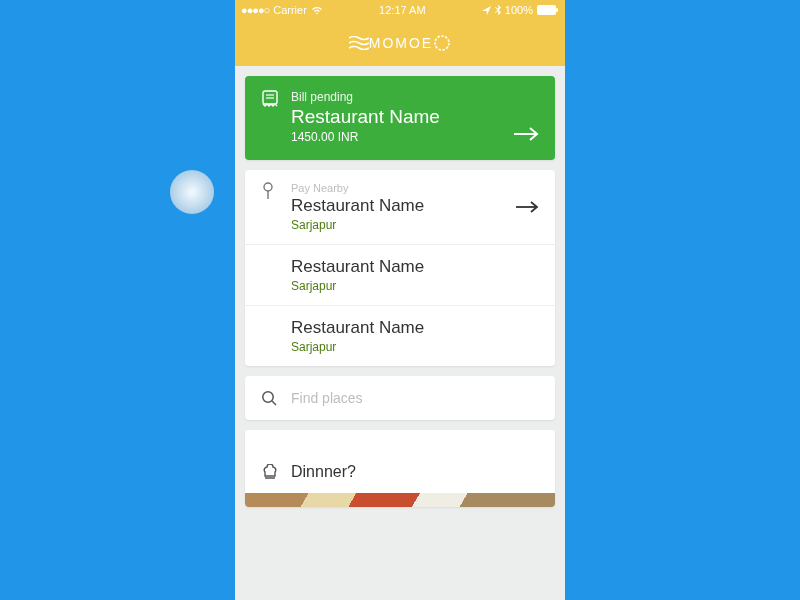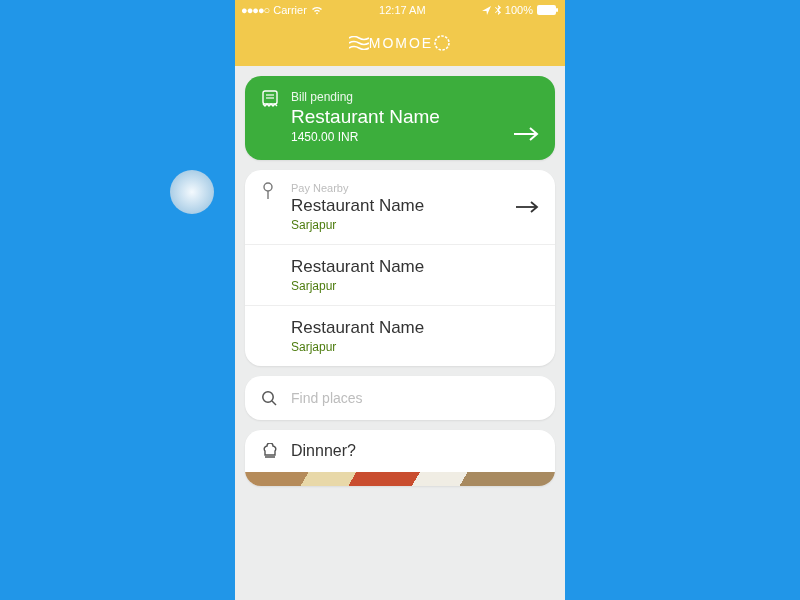--- a/index.html
+++ b/index.html
@@ -5,21 +5,21 @@
   * { margin: 0; padding: 0; box-sizing: border-box; font-family: -apple-system, "Helvetica Neue", Helvetica, Arial, sans-serif; }
   body { background: #2196e8; width: 800px; height: 600px; overflow: hidden; }
   .phone { width: 330px; height: 600px; margin: 0 auto; background: #eceded; display: flex; flex-direction: column; }
   .statusbar { background: #f2c94c; color: #fff; height: 20px; font-size: 11px; display: flex; align-items: center; padding: 0 6px; justify-content: space-between; font-weight: 500; }
   .statusbar .left, .statusbar .right { display: flex; align-items: center; gap: 4px; }
   .dots { letter-spacing: -1px; }
   .navbar { background: #f2c94c; height: 46px; display: flex; align-items: center; justify-content: center; padding: 0 14px; color: #fff; }
   .navtitle { font-size: 14px; letter-spacing: 2px; font-weight: 500; }
   .content { flex: 1; overflow: hidden; padding: 10px 10px 0 10px; display: flex; flex-direction: column; gap: 10px; }
 
-  .card { background: #fff; border-radius: 16px; box-shadow: 0 1px 2px rgba(0,0,0,0.08); justify-content: flex-end; }
+  .card { background: #fff; border-radius: 4px; box-shadow: 0 1px 2px rgba(0,0,0,0.08); justify-content: flex-end; }
   .green-card { background: #3cae3c; color: #fff; padding: 14px 16px 16px 16px; position: relative; display: flex; }
   .green-card .iconcol { width: 30px; flex: none; }
   .green-card .txtcol { flex: 1; }
   .green-card .label { font-size: 12px; opacity: 0.9; margin-bottom: 2px; }
   .green-card .name { font-size: 19px; font-weight: 400; }
   .green-card .amount { font-size: 12px; margin-top: 2px; }
   .green-card .arrcol { display: flex; align-items: flex-end; padding-bottom: 2px; }
   .arrow-white { width: 26px; height: 16px; }
 
   .nearby { padding: 0; }
@@ -38,21 +38,21 @@
   .search-row .iconcol { width: 30px; flex: none; }
   .search-row input { border: none; outline: none; font-size: 14px; color: #777; width: 100%; background: transparent; }
   .search-row input::placeholder { color: #bdbdbd; }
 
   .blue-card { background: #2f8fe0; color: #fff; padding: 16px; display: flex; align-items: center; }
   .blue-card .iconcol { width: 30px; flex: none; }
   .blue-card .txtcol { flex: 1; font-size: 16px; }
   .blue-card .arrcol { }
 
   .dinner-card { overflow: hidden; }
-  .dinner-head { padding: 12px 16px; display: flex; align-items: center; }
+  .dinner-head { padding: 12px 16px; display: flex; align-items: center; margin-top: 21px; }
   .dinner-head .iconcol { width: 30px; flex: none; }
   .dinner-head .txtcol { font-size: 16px; color: #333; }
   .dinner-img { height: 14px; background: linear-gradient(120deg, #b58b5a 0 20%, #e8d8a8 20% 35%, #c94d2f 35% 55%, #f0ede4 55% 70%, #a88a60 70% 100%); }
 
   .touch-indicator { position: absolute; width: 44px; height: 44px; border-radius: 50%; background: radial-gradient(circle, rgba(255,255,255,0.95) 0%, rgba(230,230,230,0.7) 70%, rgba(200,200,200,0) 100%); left: 170px; top: 170px; pointer-events: none; }
 
   svg { display: block; }
 </style>
 </head>
 <body>

